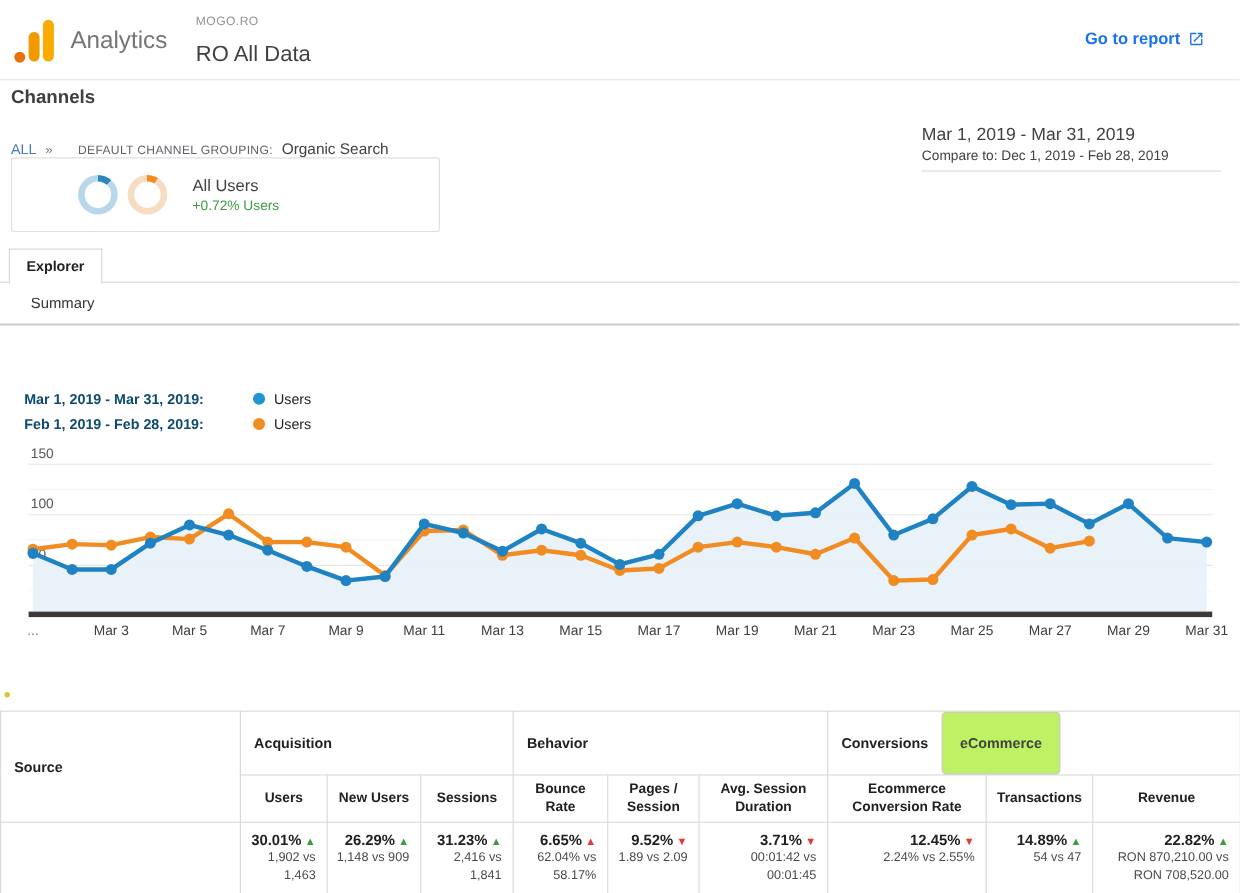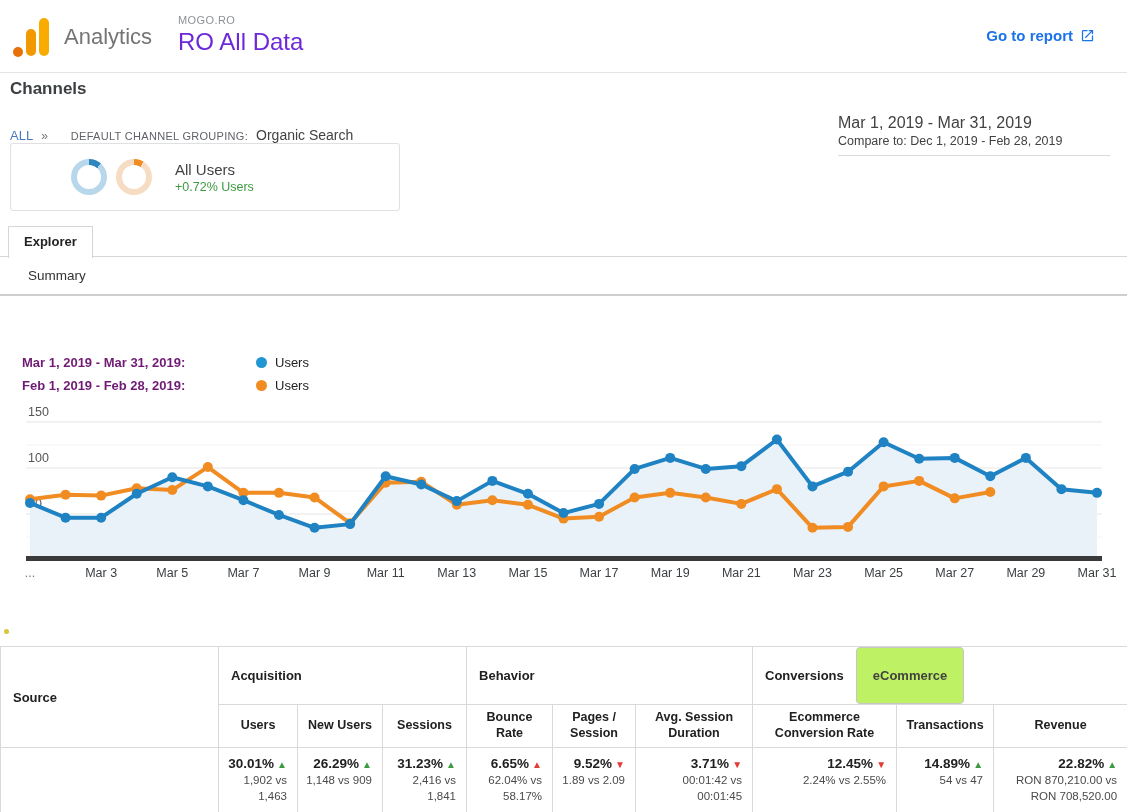--- a/index.html
+++ b/index.html
@@ -9,21 +9,21 @@
   
   .app-header { position: absolute; top: 0; left: 0; width: 1127px; height: 73px;
     background: #fff; border-bottom: 1px solid #e4e4e4; }
   .ga-logo { position: absolute; left: 13px; top: 18px; width: 48px; height: 38px; }
   .ga-logo .dot  { position: absolute; left: 0;  top: 29px; width: 10px; height: 10px; border-radius: 50%; background: #e8710a; }
   .ga-logo .mid  { position: absolute; left: 13px; top: 11px; width: 10px; height: 27px; border-radius: 5px; background: #f29900; }
   .ga-logo .tall { position: absolute; left: 26px; top: 0;  width: 10px; height: 38px; border-radius: 5px; background: #f9ab00; }
   .app-name { position: absolute; left: 64px; top: 24px; font-size: 22px; color: #757575; }
   .property-block { position: absolute; left: 178px; top: 14px; }
   .property-account { font-size: 11px; color: #8d9297; letter-spacing: .4px; }
-  .property-name { font-size: 24px; color: #6d28d9; margin-top: 2px; }
+  .property-name { font-size: 20px; color: #404040; margin-top: 12px; }
   .go-to-report { position: absolute; right: 32px; top: 27px; display: flex; align-items: center; gap: 7px;
     color: #1a73e8; font-size: 15px; font-weight: bold; cursor: pointer; }
   .go-to-report svg { width: 15px; height: 15px; }
 
   
   .page-title { position: absolute; left: 10px; top: 79px; font-size: 17px; font-weight: bold; color: #3c4043; }
   .breadcrumb { position: absolute; left: 10px; top: 115px; display: flex; align-items: baseline; gap: 8px; margin-top: 12px; }
   .crumb-link { color: #4778c0; font-size: 13px; cursor: pointer; }
   .crumb-sep { color: #757575; font-size: 12px; }
   .crumb-dim { color: #5f6368; font-size: 11px; letter-spacing: .3px; padding-left: 15px; }
@@ -50,21 +50,21 @@
   .tab-line { position: absolute; left: 0; top: 256px; width: 1127px; height: 1px; background: #d6d6d6; }
   .explorer-tab { position: absolute; left: 8px; top: 226px; background: #fff; z-index: 2;
     border: 1px solid #d6d6d6; border-bottom: none; padding: 7px 15px 9px 15px;
     font-size: 13px; font-weight: bold; color: #222; cursor: pointer; }
   .subtab { position: absolute; left: 28px; top: 268px; font-size: 13.5px; color: #333; cursor: pointer; }
   .subtab-line { position: absolute; left: 0; top: 294px; width: 1127px; height: 2px; background: #cfcfcf; }
 
   
   .legend { position: absolute; left: 22px; top: 351px; }
   .legend-row { display: flex; align-items: center; height: 23px; }
-  .legend-label { width: 234px; font-size: 13px; font-weight: bold; color: #701a75; }
+  .legend-label { width: 208px; font-size: 13px; font-weight: bold; color: #0c4a6e; }
   .legend-dot { width: 11px; height: 11px; border-radius: 50%; margin-right: 8px; flex: 0 0 auto; }
   .legend-series { font-size: 13px; color: #222; }
 
   .chart-wrap { position: absolute; left: 10px; top: 402px; width: 1107px; height: 185px; }
   .spinner-dot { position: absolute; left: 4px; top: 629px; width: 5px; height: 5px; border-radius: 50%; background: #d9c43a; }
 
   
   table.metrics { position: absolute; left: 0; top: 646px; width: 1127px;
     border-collapse: collapse; table-layout: fixed; background: #fff; }
   table.metrics th, table.metrics td { border: 1px solid #d9d9d9; background: #fff; }

